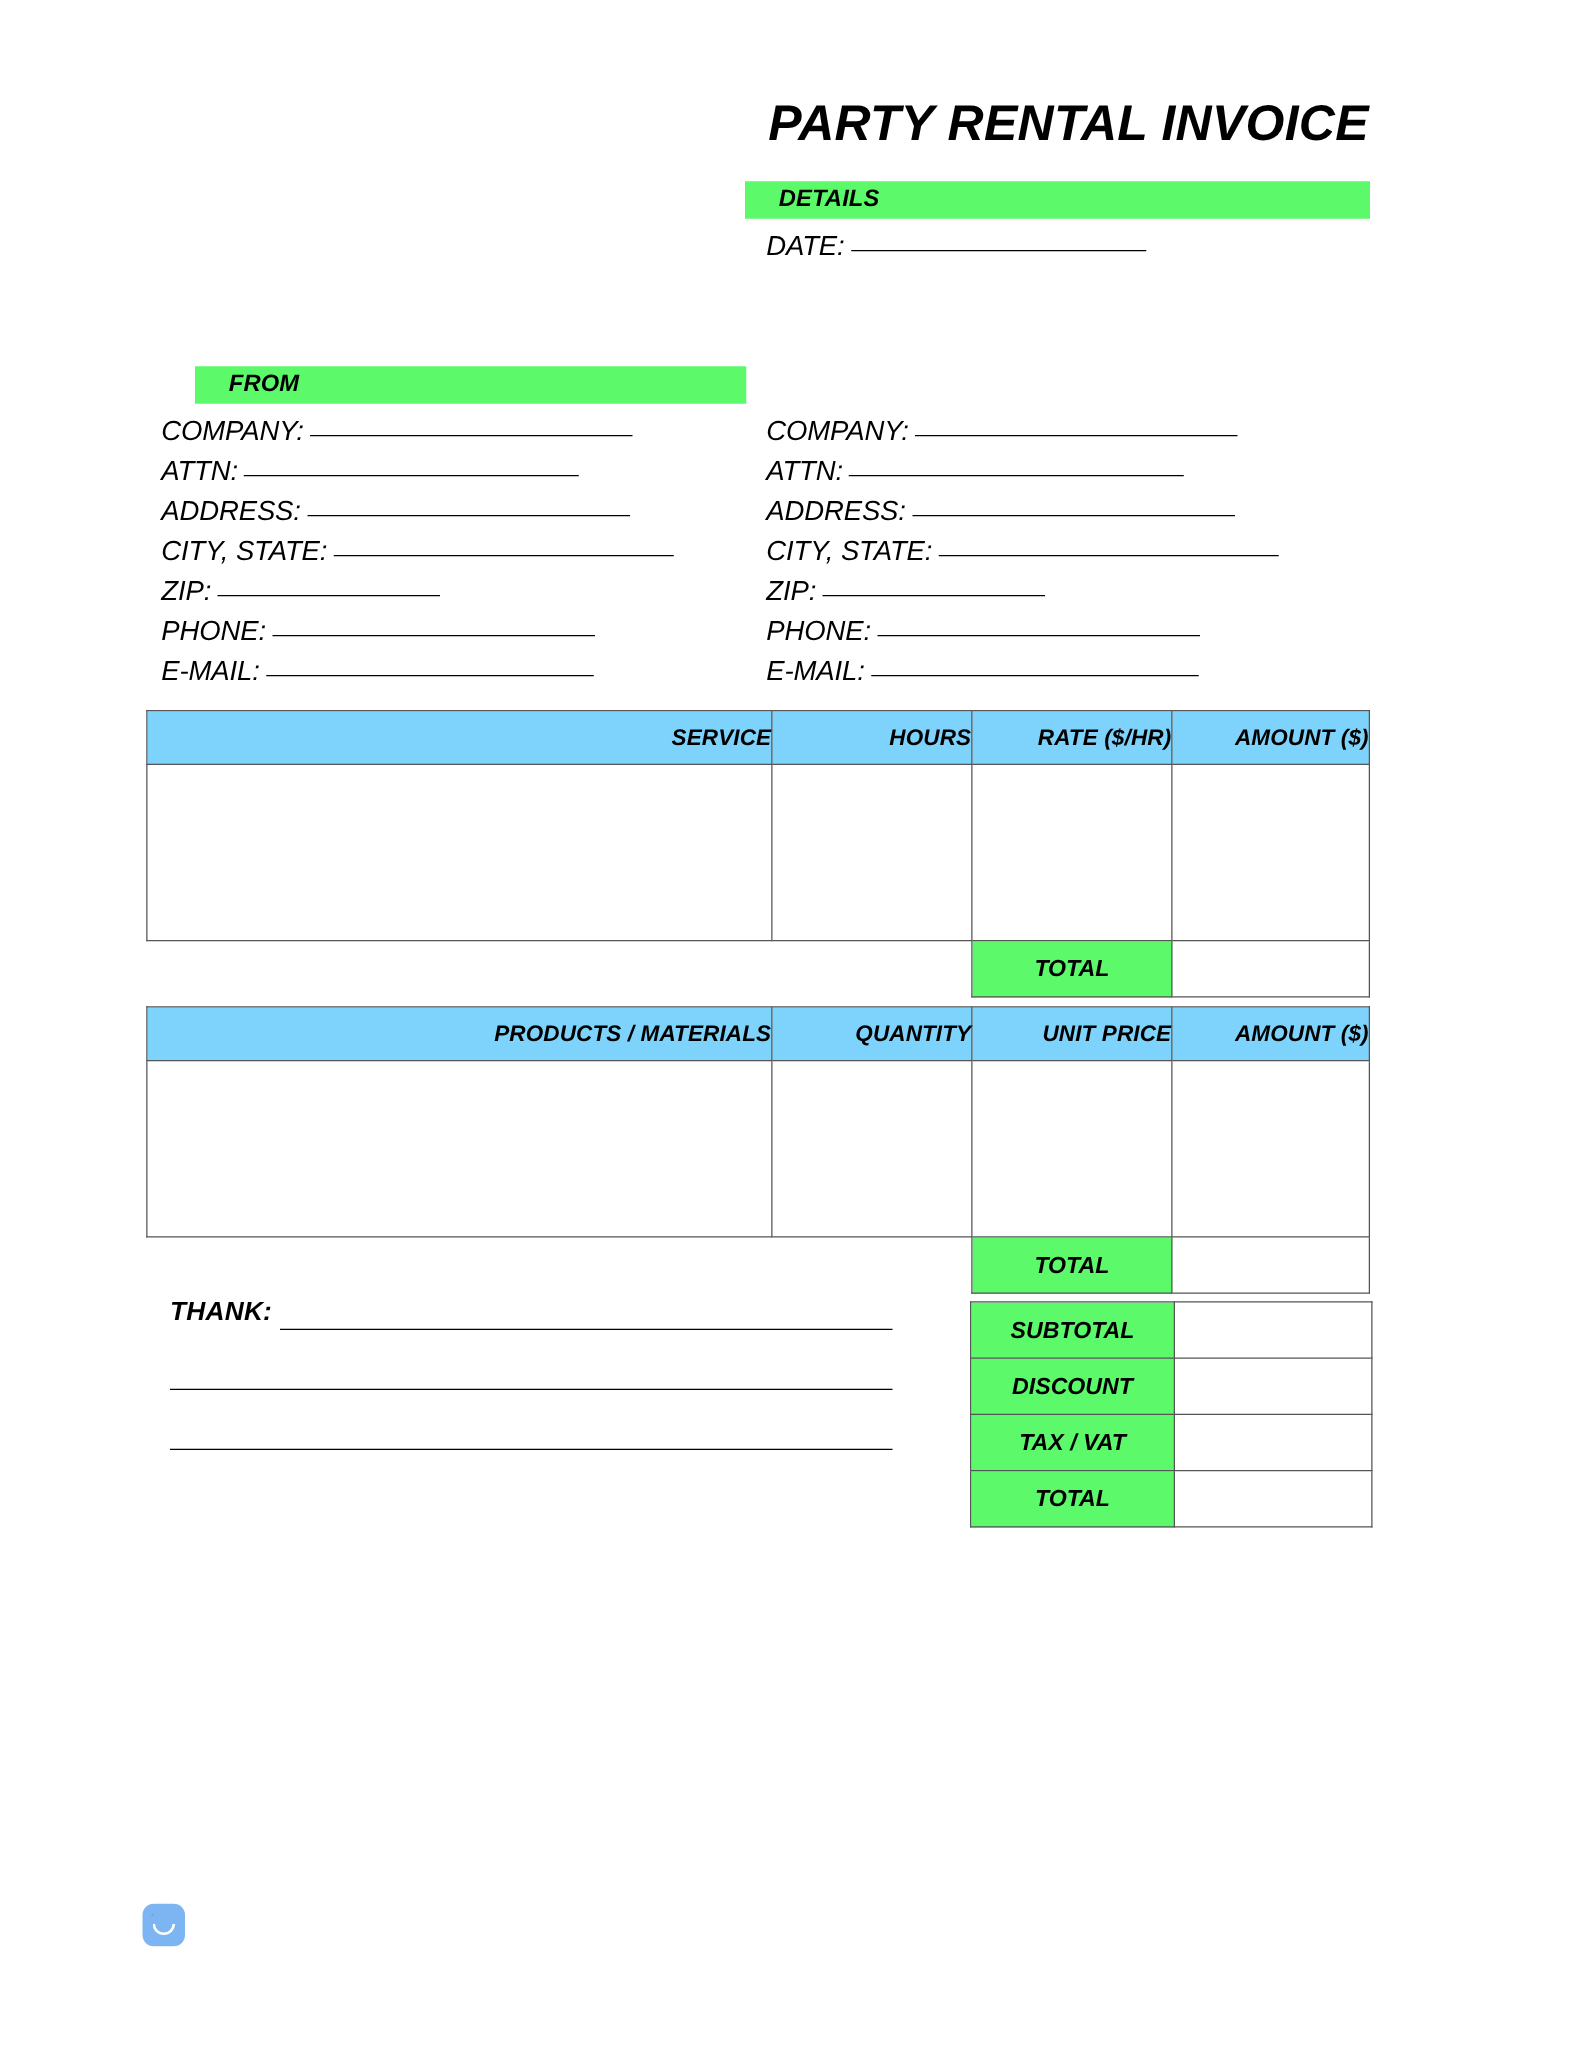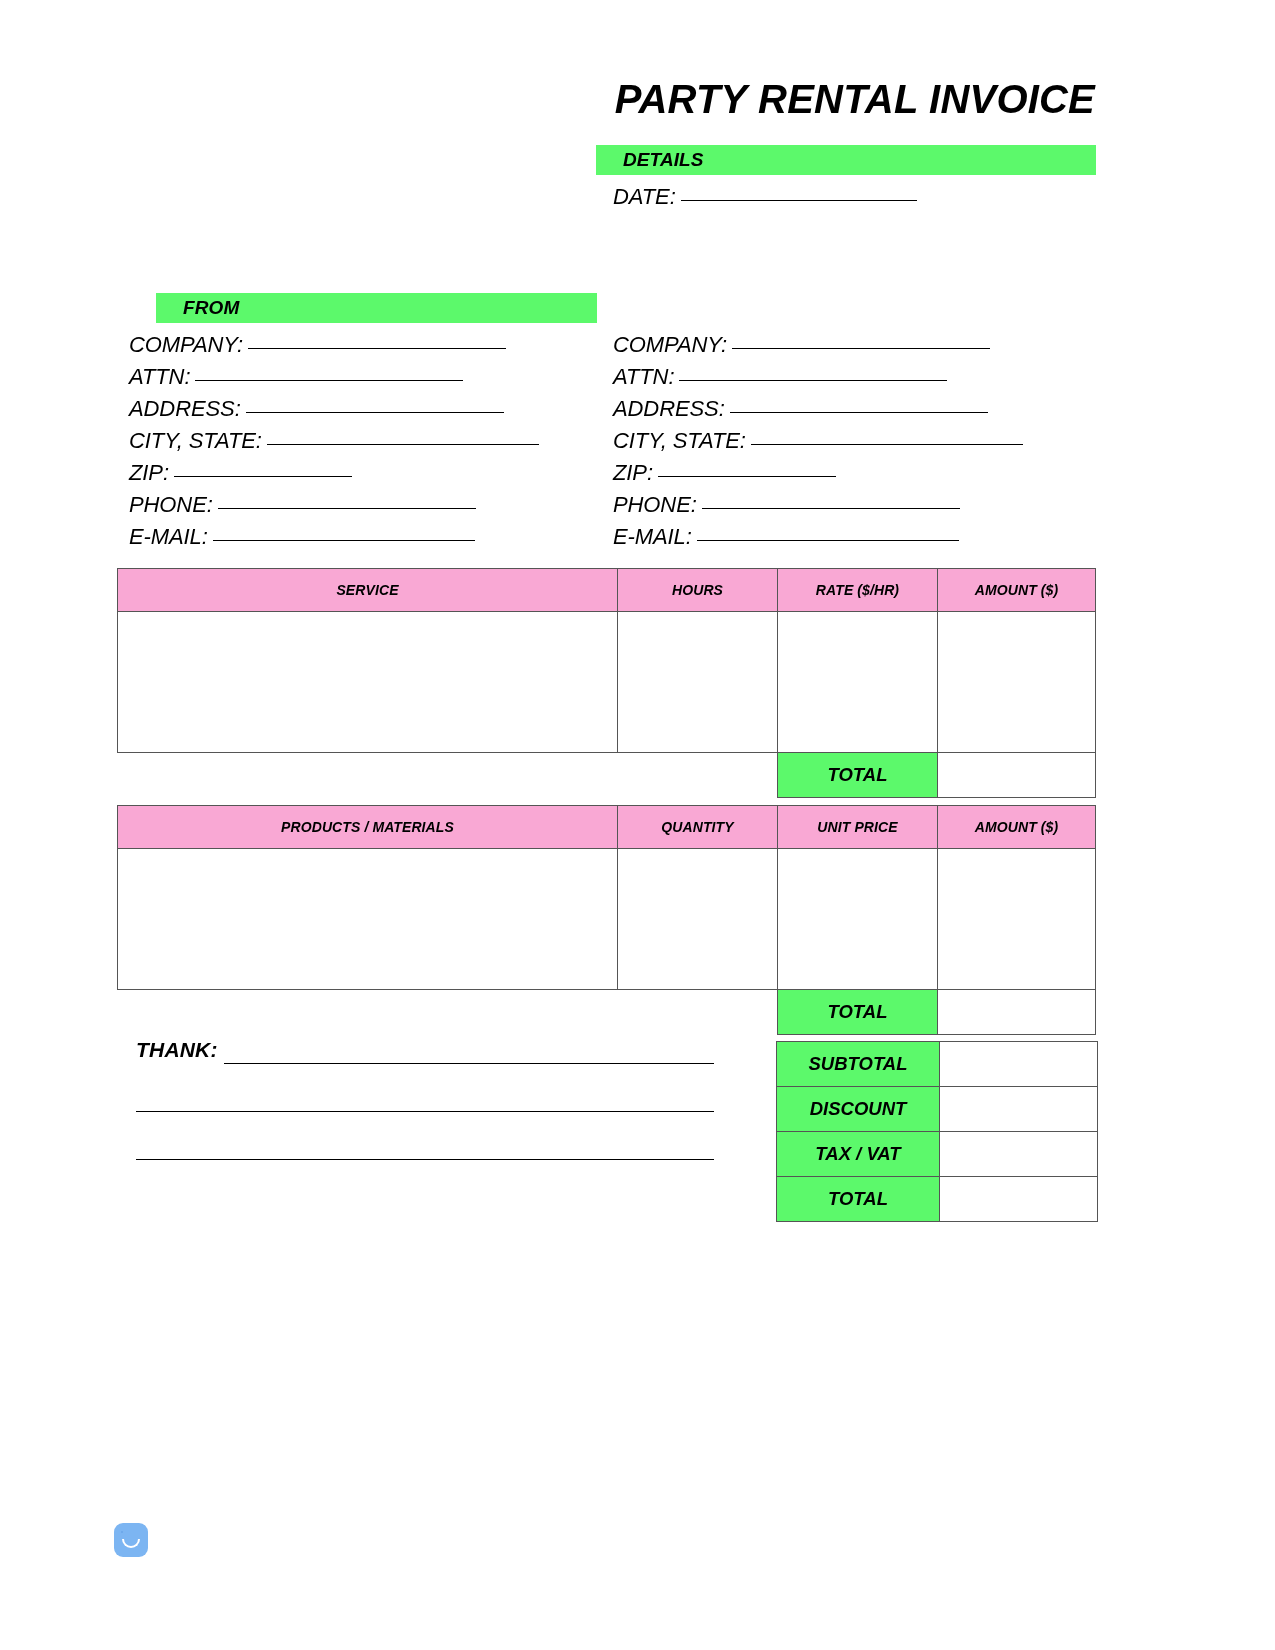--- a/index.html
+++ b/index.html
@@ -107,25 +107,25 @@
   }
   #table-service  { top: 568px; }
   #table-products { top: 805px; }
 
   .itable th, .itable td {
     border: 1.5px solid #555555;
     padding: 0;
     margin: 0;
   }
   .itable th {
-    background: #f9a8d4;
+    background: #7dd3fc;
     height: 42px;
-    font-size: 14px;
-    font-weight: bold;
-    text-align: center;
+    font-size: 18px;
+    font-weight: bold;
+    text-align: right;
     letter-spacing: 0.1px;
   }
   .itable td.body-cell { height: 140px; background: #ffffff; }
   .itable td.blank { border: none; background: transparent; }
   .itable td.total-label {
     background: #5cf96b;
     height: 44px;
     text-align: center;
     font-size: 18.5px;
     font-weight: bold;

